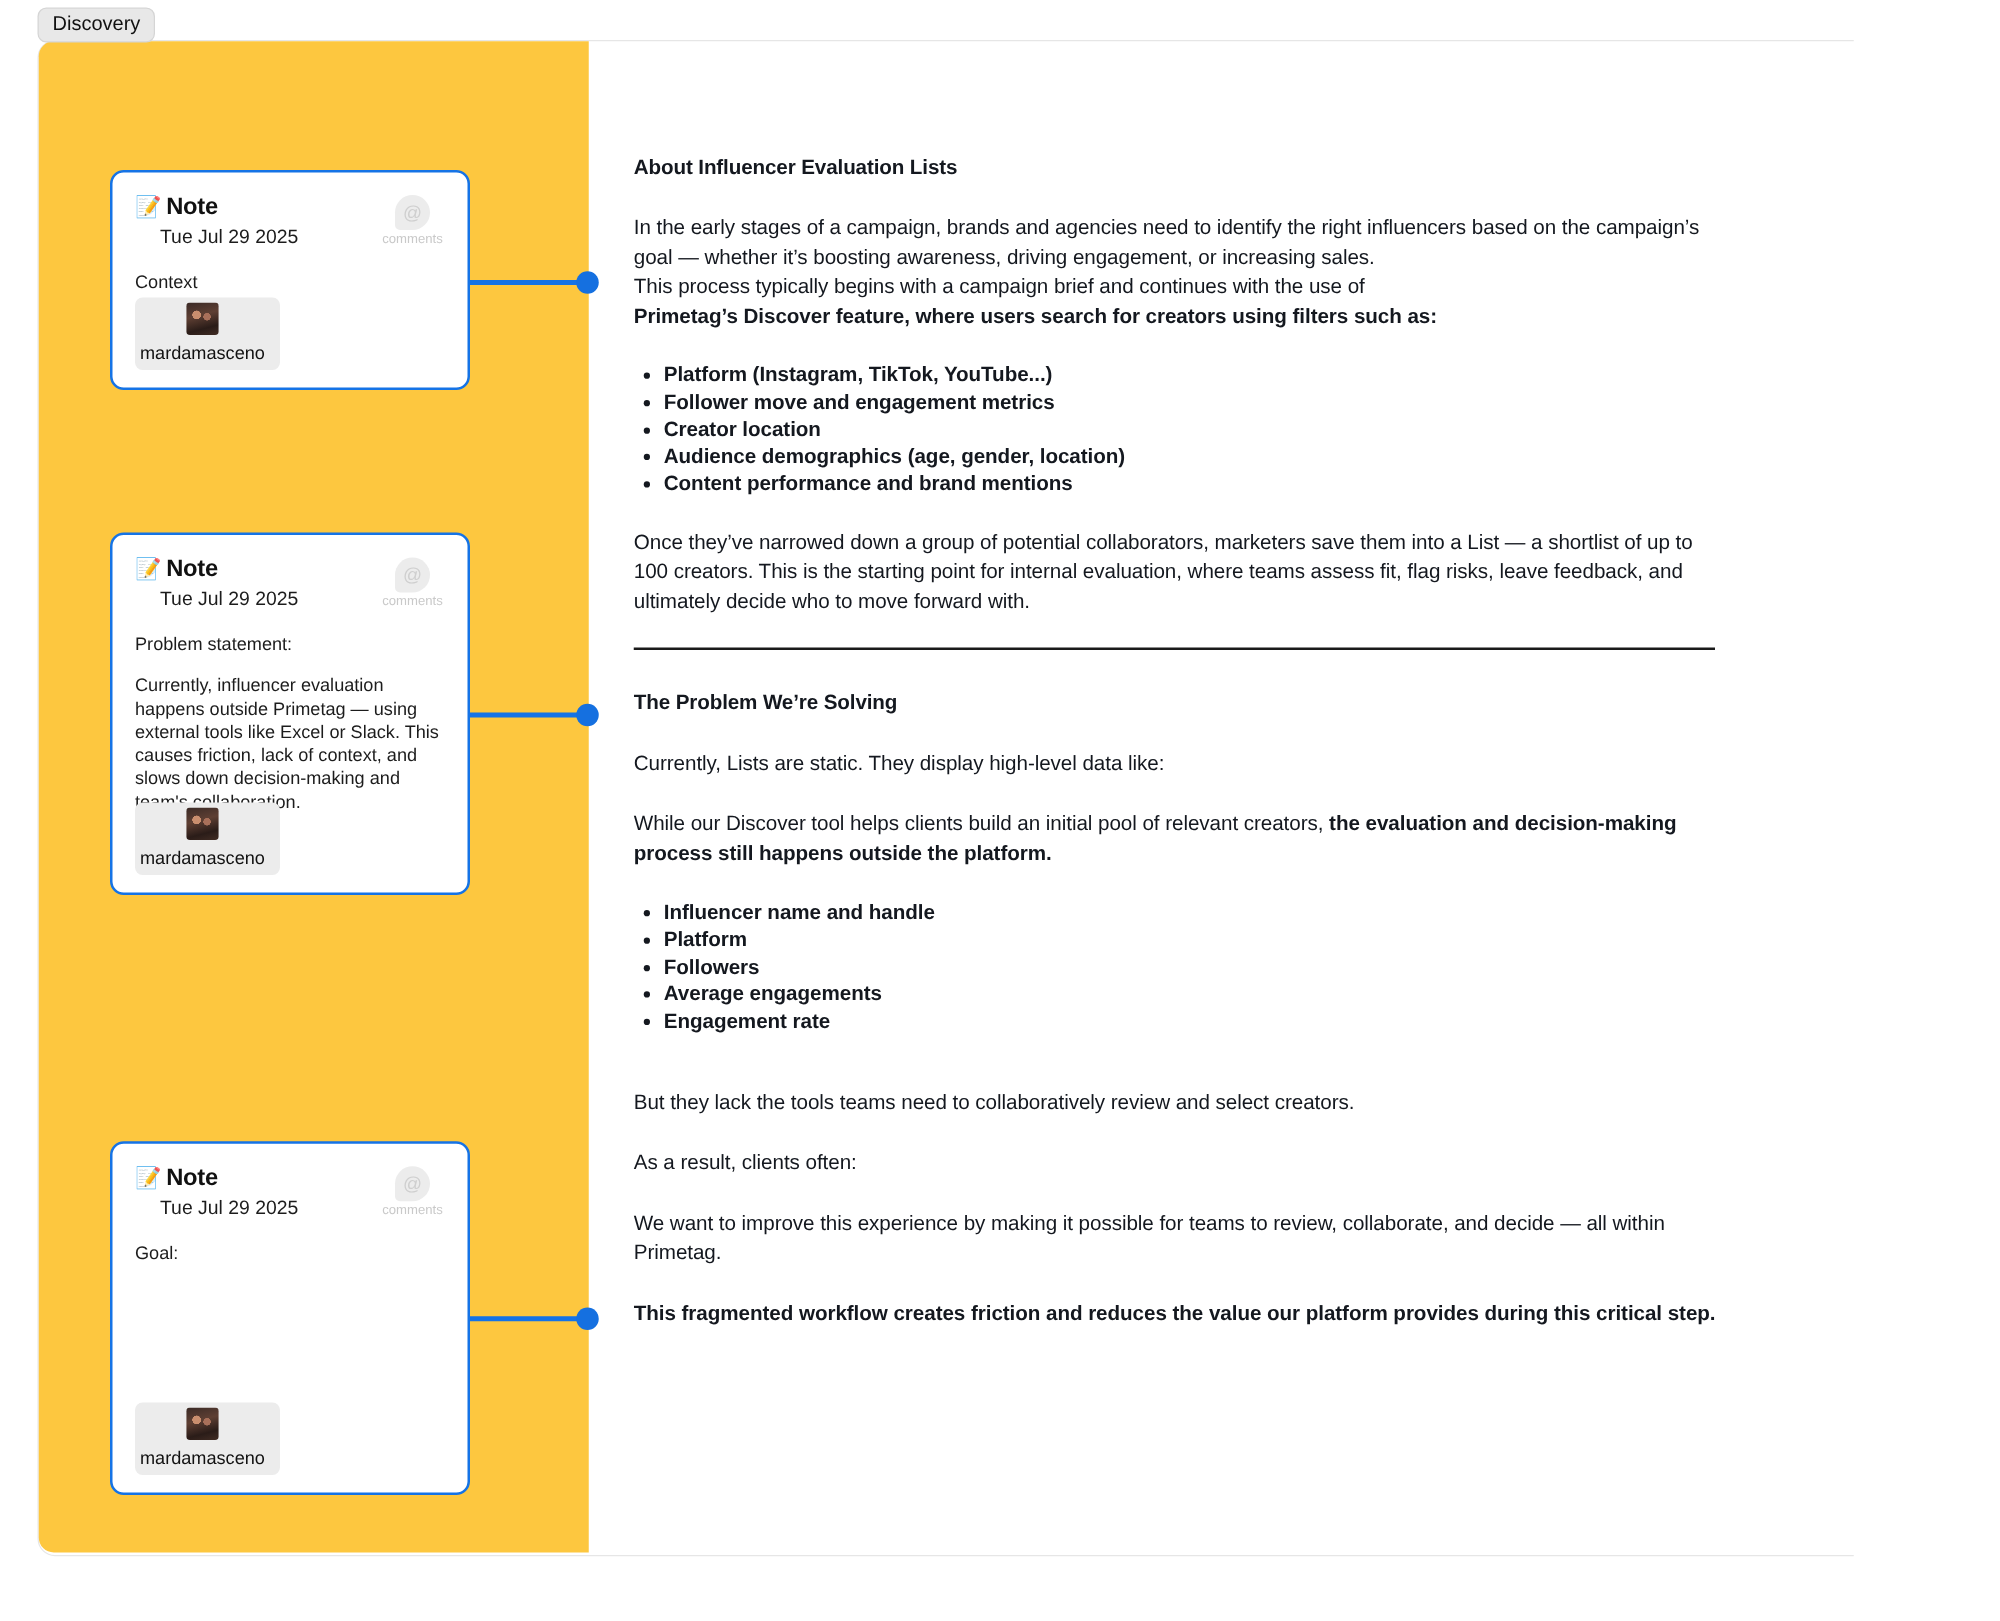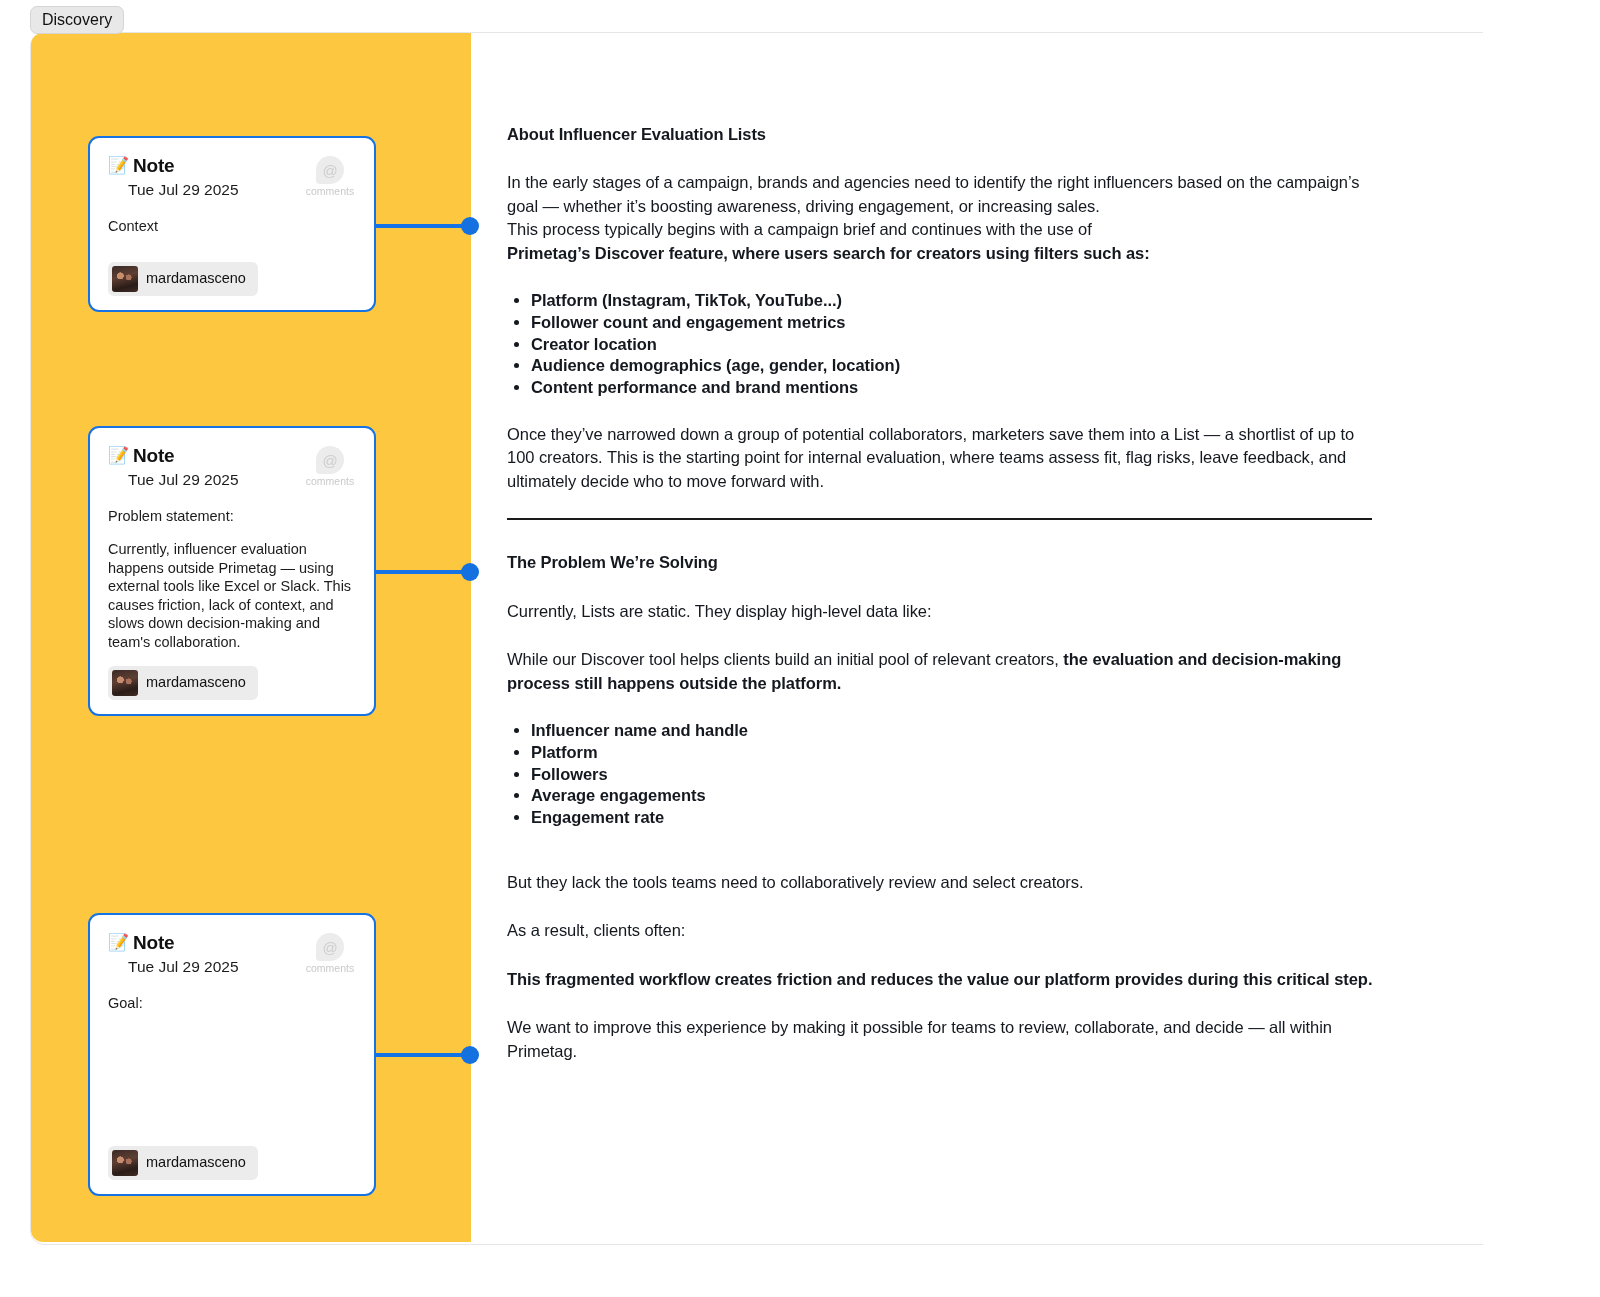--- a/index.html
+++ b/index.html
@@ -116,20 +116,21 @@
   
   .user-chip {
     position: absolute;
     left: 18px;
     display: inline-flex;
     align-items: center;
     gap: 8px;
     background: #ececec;
     border-radius: 6px;
     padding: 4px 12px 4px 4px;
+    flex-direction: column;
   }
   .chip-1 { bottom: 14px; }
   .chip-2 { bottom: 14px; }
   .chip-3 { bottom: 14px; }
   .avatar {
     width: 26px; height: 26px;
     border-radius: 3px;
     background:
       radial-gradient(circle at 32% 38%, #c98e6e 0 14%, rgba(0,0,0,0) 15%),
       radial-gradient(circle at 64% 44%, #a9705a 0 13%, rgba(0,0,0,0) 14%),
@@ -288,21 +289,21 @@
     <h3>About Influencer Evaluation Lists</h3>
 
     <p>
       <span>In the early stages of a campaign, brands and agencies need to identify the right influencers based on the campaign’s goal — whether it’s boosting awareness, driving engagement, or increasing sales.</span><br>
       <span>This process typically begins with a campaign brief and continues with the use of</span><br>
       <strong>Primetag’s Discover feature, where users search for creators using filters such as:</strong>
     </p>
 
     <ul>
       <li>Platform (Instagram, TikTok, YouTube...)</li>
-      <li>Follower count and engagement metrics</li>
+      <li>Follower move and engagement metrics</li>
       <li>Creator location</li>
       <li>Audience demographics (age, gender, location)</li>
       <li>Content performance and brand mentions</li>
     </ul>
 
     <p>Once they’ve narrowed down a group of potential collaborators, marketers save them into a List — a shortlist of up to 100 creators. This is the starting point for internal evaluation, where teams assess fit, flag risks, leave feedback, and ultimately decide who to move forward with.</p>
 
     <hr>
 
     <h3 class="sec2">The Problem We’re Solving</h3>
@@ -321,21 +322,21 @@
       <li>Engagement rate</li>
     </ul>
 
     <div class="spacer-md"></div>
 
     <p>But they lack the tools teams need to collaboratively review and select creators.</p>
 
     <p>As a result, clients often:</p>
 
 
+    <p>We want to improve this experience by making it possible for teams to review, collaborate, and decide — all within Primetag.</p>
+
     <p>
       <strong>This fragmented workflow creates friction and reduces the value our platform provides during this critical step.</strong>
     </p>
 
-    <p>We want to improve this experience by making it possible for teams to review, collaborate, and decide — all within Primetag.</p>
-
   </div>
 
 </div>
 
 </body></html>

